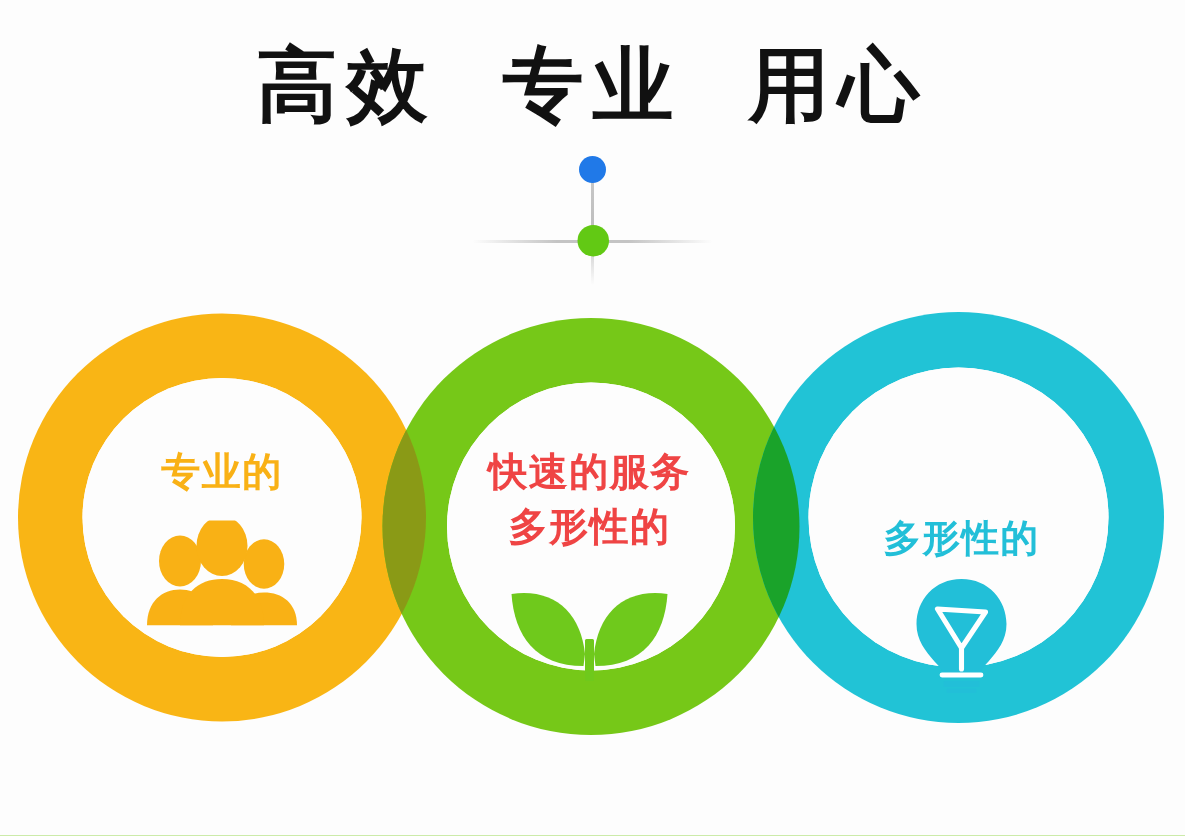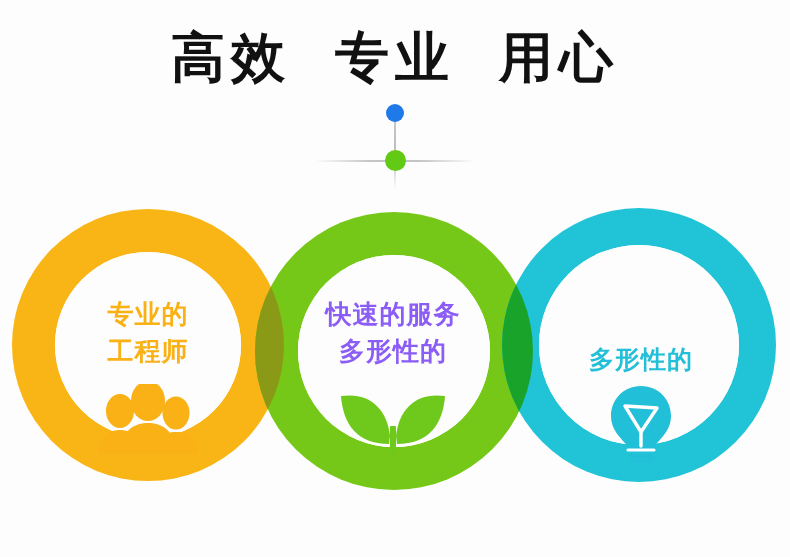--- a/index.html
+++ b/index.html
@@ -209,41 +209,40 @@
     </g>
 
     <circle cx="148" cy="345" r="93" fill="#fdfdfd"></circle>
     <circle cx="394" cy="351" r="96" fill="#fdfdfd"></circle>
     <circle cx="639" cy="345" r="100" fill="#fdfdfd"></circle>
   </svg>
 
   <div class="circle-content" id="block-orange">
     <div class="c-label" style="color: rgb(249, 177, 21);">
       <span class="ln">专业的</span>
-      <span class="ln">工程师</span>
     </div>
     <div class="icon-slot">
       <svg width="108" height="70" viewBox="0 0 108 70">
         <g fill="#f9b115">
           <ellipse cx="26" cy="27" rx="14" ry="17"></ellipse>
           <path d="M4 70 C4 54 14 46 26 46 C38 46 48 54 48 70 Z"></path>
           <ellipse cx="82" cy="29" rx="13.5" ry="16.5"></ellipse>
           <path d="M60 70 C60 55 70 48 82 48 C94 48 104 55 104 70 Z"></path>
           <ellipse cx="54" cy="17" rx="17" ry="20"></ellipse>
           <path d="M26 70 C26 49 38 39 54 39 C70 39 82 49 82 70 Z"></path>
         </g>
         <g fill="#ffffff">
           <path d="M40 70 C40 54 45 46 54 44 C63 46 68 54 68 70 Z" opacity="0"></path>
         </g>
       </svg>
     </div>
   </div>
 
   <div class="circle-content" id="block-green">
-    <div class="c-label" style="color: #8b5cf6;">
+    <div class="c-label" style="color: #ef4444;">
       <span class="ln">快速的服务</span>
       <span class="ln">多形性的</span>
     </div>
     <div class="icon-slot">
       <svg width="112" height="76" viewBox="0 0 112 76">
         <g fill="#6fc91c">
           <path d="M52 66 C20 66 6 46 4 18 C32 14 50 30 53 58 Z"></path>
           <path d="M60 66 C92 66 106 46 108 18 C80 14 62 30 59 58 Z"></path>
           <rect x="53" y="48" width="6" height="28" rx="1"></rect>
         </g>

